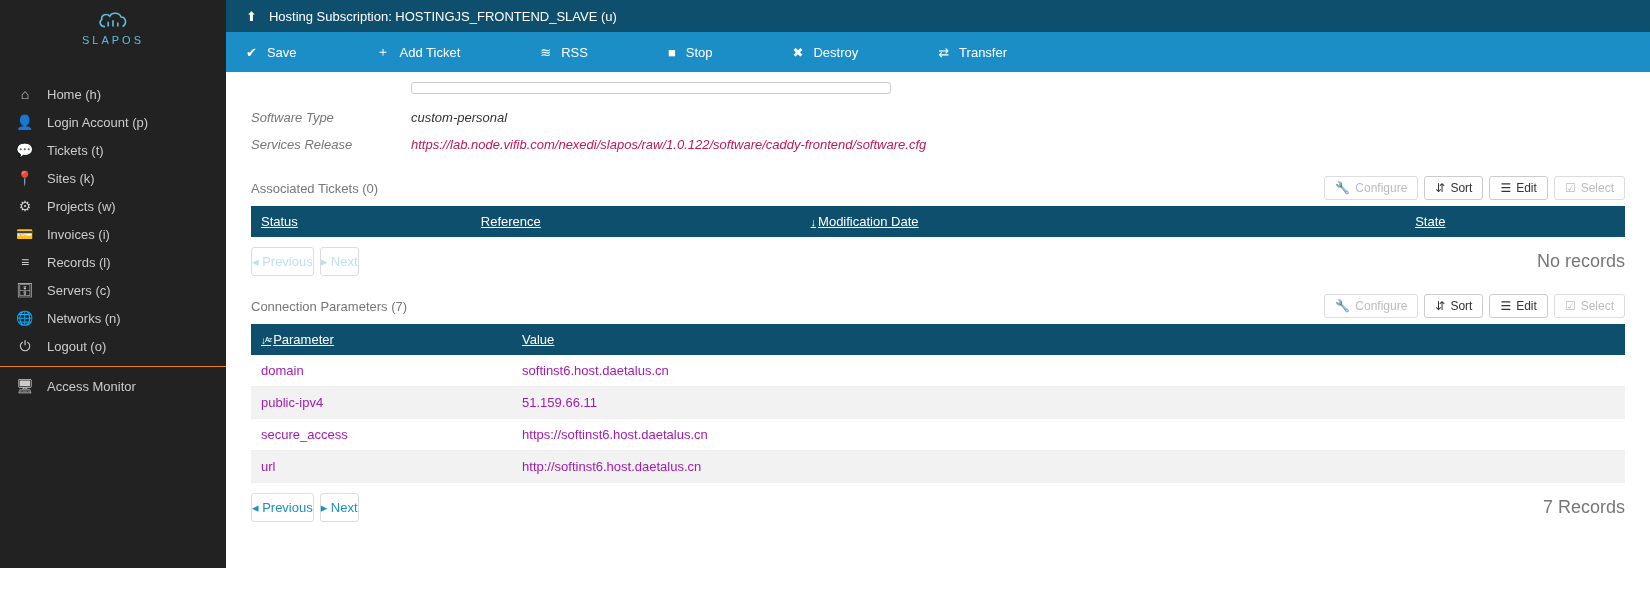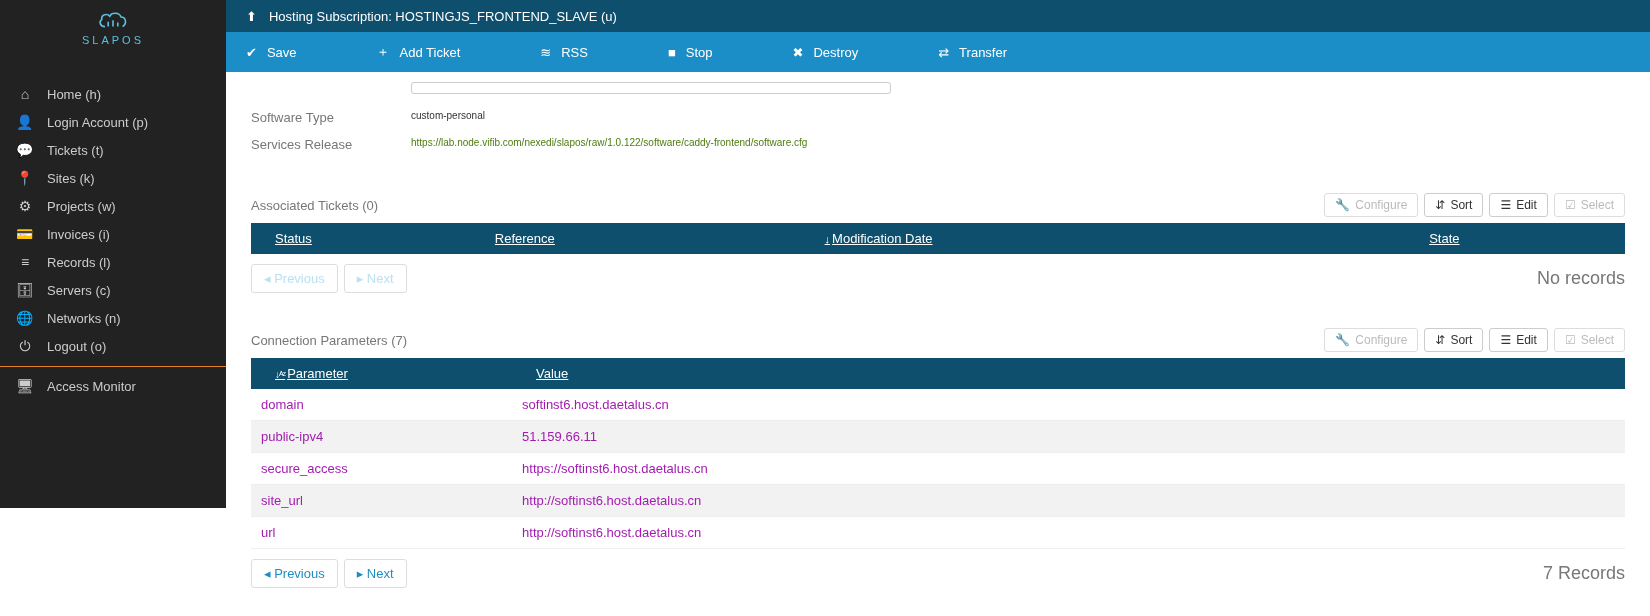--- a/index.html
+++ b/index.html
@@ -1,18 +1,18 @@
 <!DOCTYPE html>
 <html><head>
 <meta charset="utf-8">
 <style>
 * { margin: 0; padding: 0; box-sizing: border-box; font-family: Arial, Helvetica, sans-serif; }
 body { background: #fff; color: #555; font-size: 13px; width: 1650px; height: 616px; overflow: hidden; position: relative; }
 
-.sidebar { position: absolute; left: 0; top: 0; width: 226px; height: 508px; background: #222222; }
+.sidebar { position: absolute; left: 0; top: 0; width: 226px; height: 568px; background: #222222; }
 .logo-area { height: 55px; display: flex; align-items: center; justify-content: center; }
 .logo-text { color: #5BC0DE; font-size: 11px; letter-spacing: 3px; position: relative; }
 .logo-cloud { width: 32px; height: 22px; margin-bottom: 2px; }
 .logo-wrap { display: flex; flex-direction: column; align-items: center; }
 
 .nav { padding-top: 25px; }
 .nav-item { display: flex; align-items: center; padding: 6px 15px; color: #ccc; cursor: pointer; }
 .nav-icon { width: 20px; text-align: center; margin-right: 12px; font-size: 14px; }
 .nav-label { font-size: 13px; }
 .nav-separator { border-top: 1px solid #E67E22; margin: 5px 0; }
@@ -23,41 +23,41 @@
 .titlebar .up-icon { margin-right: 12px; }
 
 .actionbar { background: #1B8EC7; color: #fff; height: 40px; display: flex; align-items: center; padding: 0 20px; gap: 80px; }
 .action { display: flex; align-items: center; gap: 10px; cursor: pointer; font-size: 13px; }
 
 .content { padding: 10px 25px; }
 
 .textarea-row { display: flex; justify-content: flex-end; margin-bottom: 10px; }
 .textarea-stub { width: 480px; height: 12px; border: 1px solid #ccc; border-radius: 3px; resize: both; position: relative; margin-left: 160px; margin-right: auto; background: #fff;}
 
-.field-row { display: flex; padding: 6px 0; }
+.field-row { display: flex; padding: 6px 0; font-style: italic; }
 .field-label { width: 160px; color: #777; font-size: 13px; }
-.field-value { font-size: 10px; color: #333; }
-.field-value a { color: #4d7c0f; text-decoration: none; }
-
-.section-header { display: flex; align-items: center; justify-content: space-between; margin-top: 35px; margin-bottom: 6px; }
+.field-value { font-size: 13px; color: #333; }
+.field-value a { color: #be185d; text-decoration: none; }
+
+.section-header { display: flex; align-items: center; justify-content: space-between; margin-top: 18px; margin-bottom: 6px; }
 .section-title { color: #777; font-size: 13px; }
 .section-controls { display: flex; gap: 6px; }
 .ctrl-btn { border: 1px solid #ccc; background: #fff; padding: 4px 10px; border-radius: 3px; font-size: 12px; color: #333; cursor: pointer; display: flex; align-items: center; gap: 5px; }
 .ctrl-btn.disabled { color: #bbb; border-color: #ddd; cursor: default; }
 
 .table { width: 100%; border-collapse: collapse; }
 .table thead tr { background: #0E4F6E; color: #fff; }
-.table th { text-align: left; padding: 8px 24px; font-weight: normal; font-size: 13px; }
+.table th { text-align: left; padding: 8px 10px; font-weight: normal; font-size: 13px; }
 .table th span { text-decoration: underline; cursor: pointer; }
 .table td { padding: 8px 10px; font-size: 13px; color: #a21caf; border-bottom: 1px solid #eee; }
 .table tbody tr:nth-child(even) { background: #f2f2f2; }
 
 .pager-row { display: flex; align-items: center; justify-content: space-between; margin-top: 10px; }
 .pager { display: flex; gap: 6px; }
-.pager-btn { border: 1px solid #ddd; background: #fff; padding: 6px 12px; border-radius: 3px; font-size: 13px; color: #1B8EC7; cursor: pointer; }
+.pager-btn { border: 1px solid #ddd; background: #fff; padding: 6px 0; border-radius: 3px; font-size: 13px; color: #1B8EC7; cursor: pointer; }
 .pager-btn.disabled { color: #bde0f1; cursor: default; }
 .records-text { color: #777; font-size: 18px; }
 
 .sort-icon::before { content: "↓"; font-size: 11px; margin-right: 2px; }
 .sortalpha-icon::before { content: "↓ᴬᶻ"; font-size: 10px; margin-right: 2px; letter-spacing: -1px;}
 
 svg { display: block; }
 </style>
 </head>
 <body>
@@ -241,24 +241,20 @@
           </tr>
           <tr>
             <td>public-ipv4</td>
             <td>51.159.66.11</td>
           </tr>
           <tr>
             <td>secure_access</td>
             <td>https://softinst6.host.daetalus.cn</td>
           </tr>
           <tr>
-            <td>site_url</td>
-            <td>http://softinst6.host.daetalus.cn</td>
-          </tr>
-          <tr>
             <td>url</td>
             <td>http://softinst6.host.daetalus.cn</td>
           </tr>
         </tbody>
     </table>
     <div class="pager-row">
       <div class="pager">
         <div class="pager-btn">◂ <span>Previous</span></div>
         <div class="pager-btn">▸ <span>Next</span></div>
       </div>

